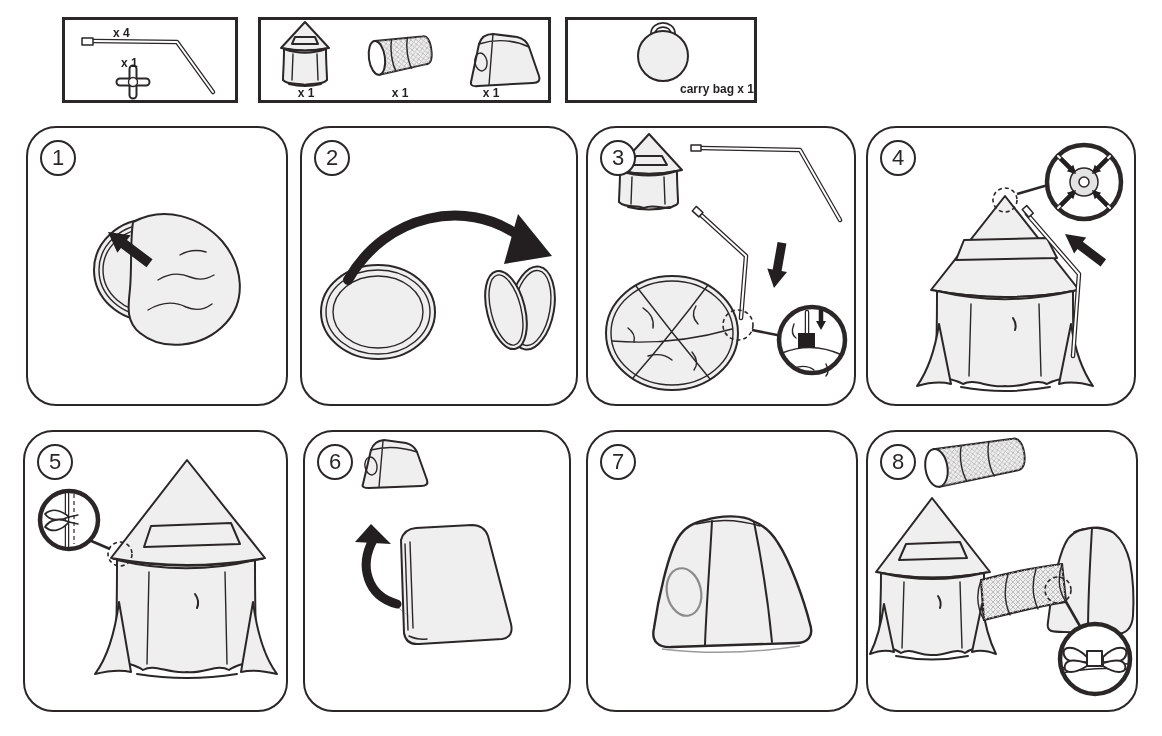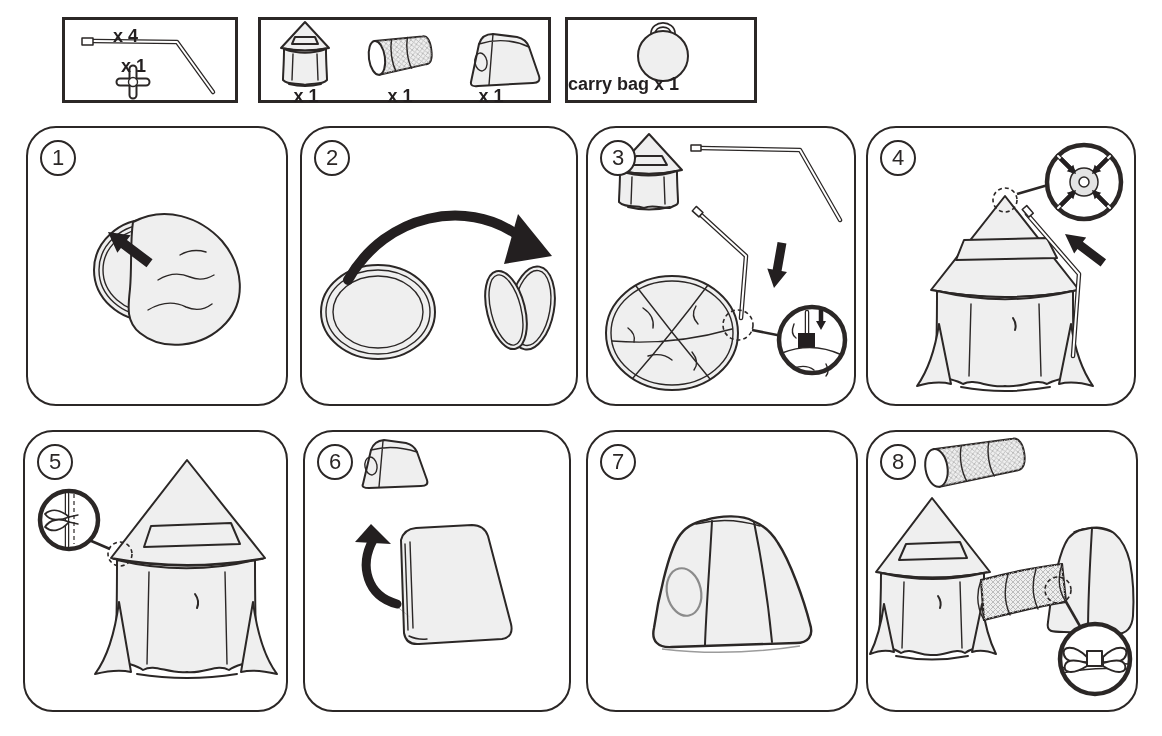--- a/index.html
+++ b/index.html
@@ -1,20 +1,20 @@
 <!DOCTYPE html>
 <html><head>
 <meta charset="utf-8">
 <style>
   html,body{margin:0;padding:0;background:#ffffff;}
   .sheet{position:relative;width:1162px;height:736px;background:#ffffff;
          font-family:"Liberation Sans", sans-serif;color:#2b2726;overflow:hidden;}
   .pbox{position:absolute;border:3px solid #2b2726;background:#fff;box-sizing:border-box;}
   .pbox svg{position:absolute;left:0;top:0;}
-  .plabel{position:absolute;font-weight:bold;font-size:18px;color:#231f20;white-space:nowrap;}
+  .plabel{position:absolute;font-weight:bold;font-size:12px;color:#231f20;white-space:nowrap;}
   .panel{position:absolute;border:2px solid #2b2726;border-radius:30px;background:#fff;box-sizing:border-box;}
   .panel svg{position:absolute;left:0;top:0;}
   .badge{position:absolute;left:12px;top:12px;width:32px;height:32px;border:2px solid #2b2726;
          border-radius:50%;display:flex;align-items:center;justify-content:center;
          font-size:22px;line-height:1;color:#2b2726;background:#fff;z-index:2;}
   
   .ln  {fill:none;stroke:#2b2726;stroke-width:2;stroke-linecap:round;stroke-linejoin:round;}
   .thin{fill:none;stroke:#2b2726;stroke-width:1.4;stroke-linecap:round;stroke-linejoin:round;}
   .fb  {fill:#efefef;stroke:#2b2726;stroke-width:2;stroke-linejoin:round;}
   .wht {fill:#ffffff;stroke:#2b2726;stroke-width:2;stroke-linejoin:round;}
@@ -76,21 +76,21 @@
     <div class="plabel" style="left:109px;top:66px;width:60px;text-align:center;">x 1</div>
     <div class="plabel" style="left:200px;top:66px;width:60px;text-align:center;">x 1</div>
   </div>
 
   <div class="pbox" style="left:565px;top:17px;width:192px;height:86px;">
     <svg width="186" height="80" viewBox="0 0 186 80">
       <path d="M 85,14 C 85,2 105,2 105,14" stroke="#2b2726" stroke-width="6" fill="none" stroke-linecap="round"></path>
       <path d="M 85,14 C 85,2 105,2 105,14" stroke="#ffffff" stroke-width="2.5" fill="none" stroke-linecap="round"></path>
       <circle class="fb" cx="95" cy="36" r="25"></circle>
     </svg>
-    <div class="plabel" style="left:0;top:54px;width:100%;text-align:left;">carry bag x 1</div>
+    <div class="plabel" style="left:0;top:62px;width:100%;text-align:right;">carry bag x 1</div>
   </div>
 
   <div class="panel" style="left:26px;top:126px;width:262px;height:280px;">
     <div class="badge">1</div>
     <svg width="258" height="276" viewBox="0 0 258 276">
       <ellipse class="fb" cx="122" cy="142" rx="56" ry="51"></ellipse>
       <ellipse class="thin" cx="122" cy="142" rx="51" ry="46"></ellipse>
       <ellipse class="thin" cx="122" cy="142" rx="47" ry="42"></ellipse>
       <path class="fb" d="M 105,94 C 137,77 172,89 194,113 C 216,139 218,173 198,195 C 174,221 134,223 112,205 C 98,194 100,179 102,161 C 104,139 102,113 105,94 Z"></path>
       <path class="thin" d="M 130,152 q 16,-10 32,-3 q 12,5 24,-2 M 120,182 q 20,-12 38,-3 q 14,6 26,-3 M 152,127 q 12,-7 26,-3"></path>

